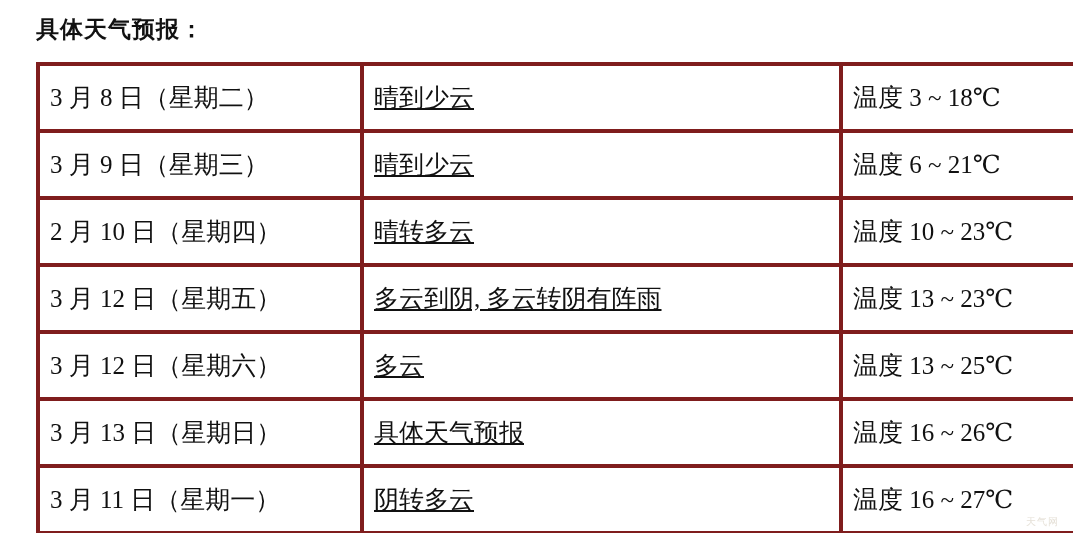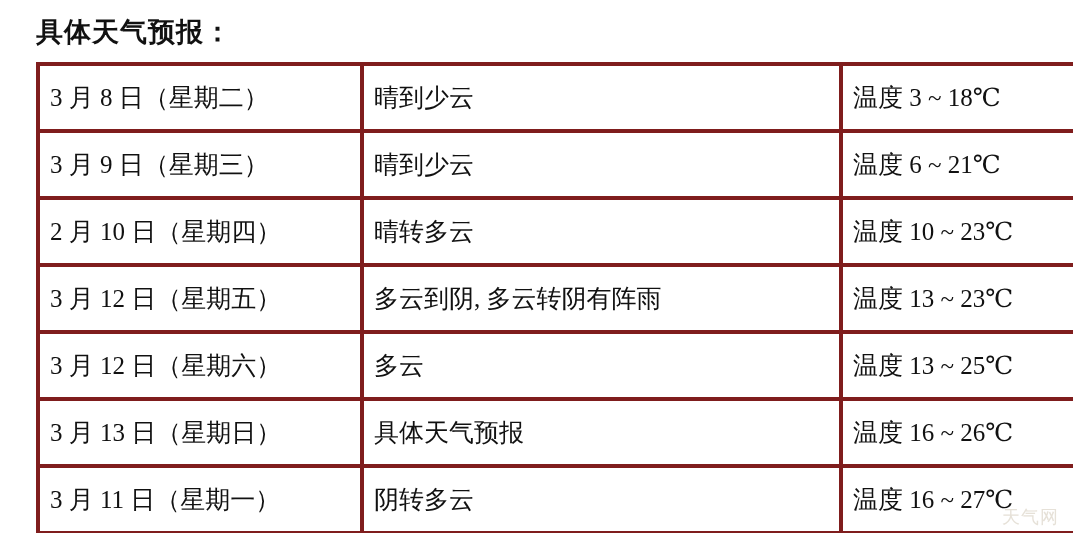--- a/index.html
+++ b/index.html
@@ -18,21 +18,21 @@
   .page {
     position: absolute;
     left: 0; top: 0;
     width: 1073px;
     height: 533px;
   }
   .title {
     position: absolute;
     left: 36px;
     top: 14px;
-    font-size: 27px;
+    font-size: 23px;
     font-weight: bold;
     letter-spacing: 1px;
     font-family: "Liberation Serif", "DejaVu Serif", serif;
     white-space: nowrap;
   }
   table.forecast {
     position: absolute;
     left: 36px;
     top: 62px;
     width: 1000px;
@@ -43,28 +43,28 @@
     border: 4px solid #7f1d1d;
     height: 63px;
     padding: 0 10px;
     font-size: 25px;
     font-family: "Liberation Serif", "DejaVu Serif", serif;
     white-space: nowrap;
     vertical-align: middle;
     line-height: 1.1;
   }
   td.col-date { width: 300px; }
-  td.col-cond { width: 455px; }
+  td.col-cond { width: 455px; text-decoration: underline; }
   td.col-temp { width: 245px; }
 
   .wm {
     position: absolute;
     right: 14px;
     bottom: 4px;
-    font-size: 18px;
+    font-size: 10px;
     color: #e6e1d8;
     letter-spacing: 1px;
     font-family: "Liberation Sans", sans-serif;
   }
 </style>
 </head>
 <body>
 
 <div class="page">
 

